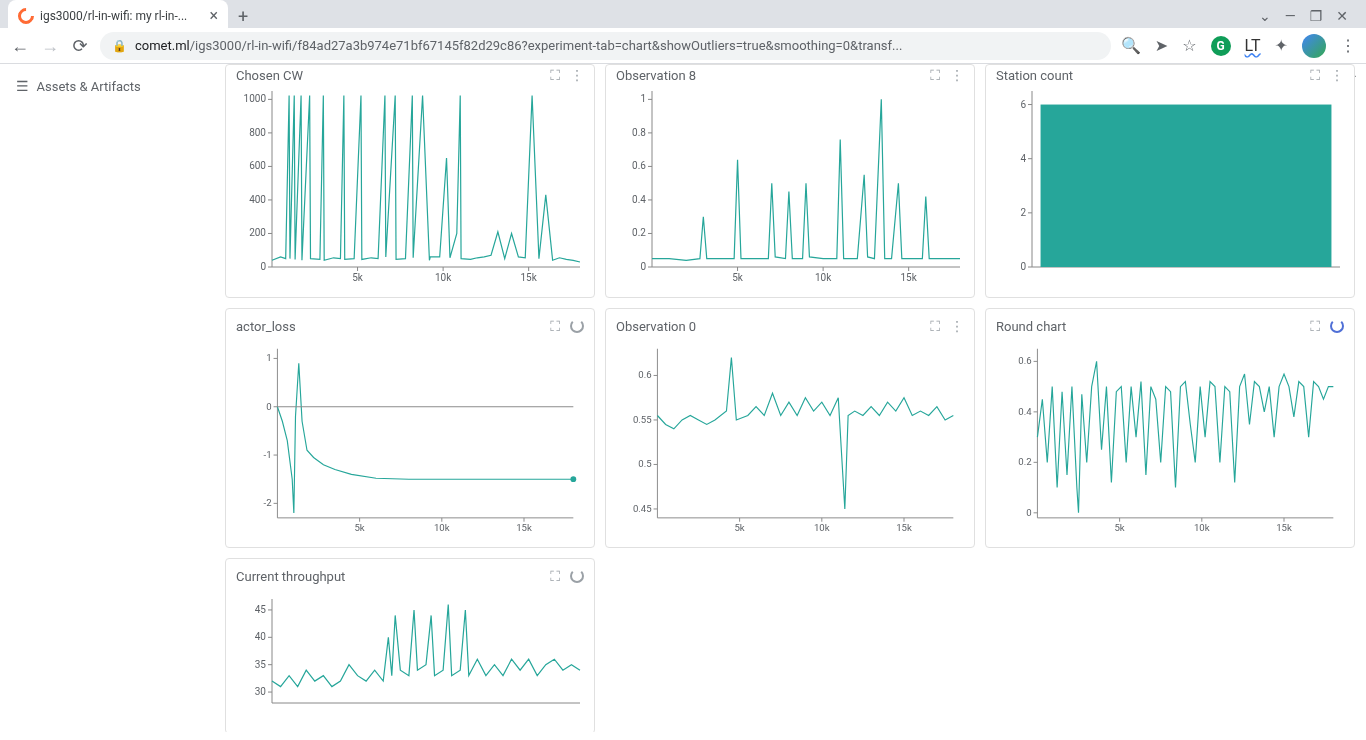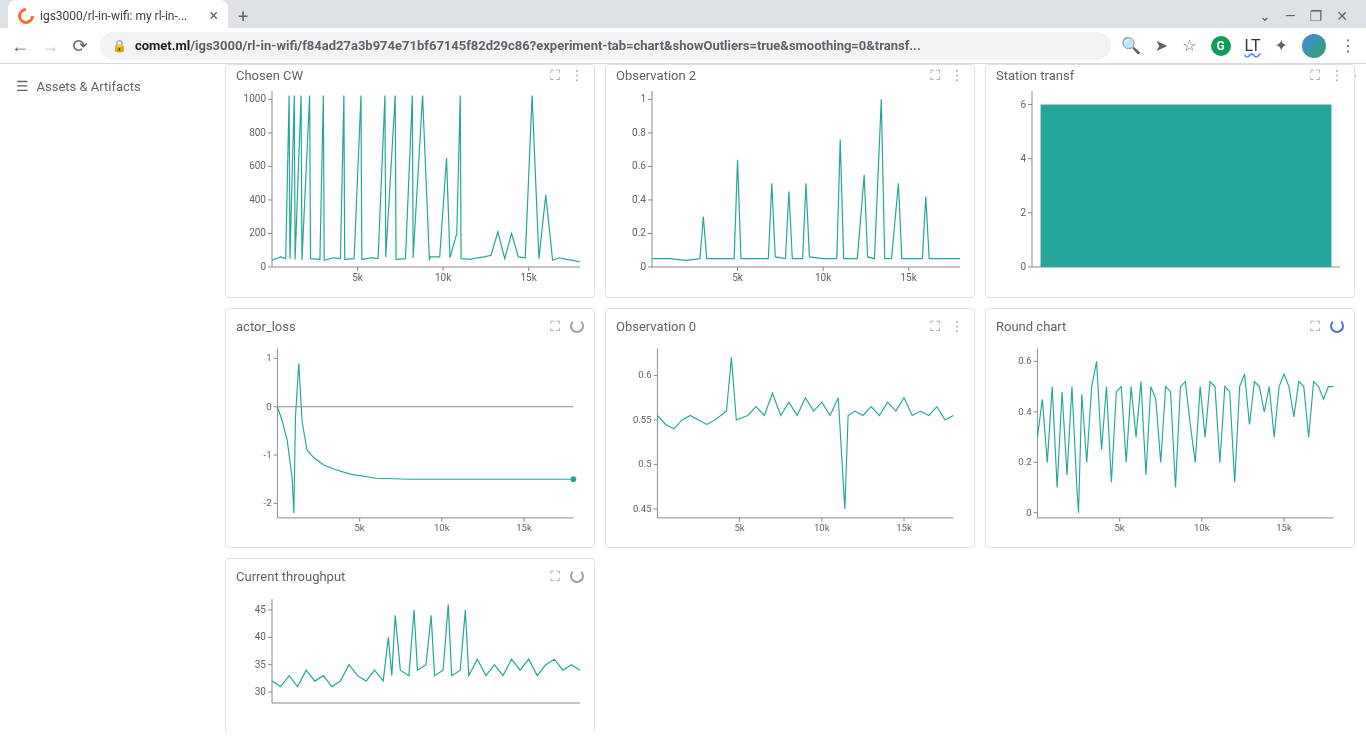--- a/index.html
+++ b/index.html
@@ -14,21 +14,21 @@
 .tab-close { color: #5f6368; cursor: pointer; font-size: 16px; line-height: 1; }
 .new-tab { color: #5f6368; font-size: 18px; padding: 4px 10px; cursor: pointer; }
 .window-controls { margin-left: auto; display: flex; gap: 14px; padding-right: 10px; color: #5f6368; }
 .window-controls span { cursor: pointer; font-size: 14px; }
 
 .toolbar { display: flex; align-items: center; background: #fff; height: 36px; padding: 0 10px; gap: 10px; border-bottom: 1px solid #dadce0; }
 .nav-btn { color: #5f6368; font-size: 18px; cursor: pointer; width: 20px; text-align: center; }
 .nav-btn.disabled { color: #bdc1c6; }
 .url-bar { flex: 1; display: flex; align-items: center; background: #f1f3f4; border-radius: 14px; height: 28px; padding: 0 12px; font-size: 13px; color: #202124; gap: 8px; }
 .url-bar .lock { color: #5f6368; font-size: 12px; }
-.url-text { flex: 1; white-space: nowrap; overflow: hidden; text-overflow: ellipsis; font-weight: bold; }
+.url-text { flex: 1; white-space: nowrap; overflow: hidden; text-overflow: ellipsis; }
 .url-text .host { color: #202124; }
 .url-text .path { color: #5f6368; }
 .tb-icons { display: flex; gap: 14px; align-items: center; color: #5f6368; font-size: 16px; }
 .tb-icons span { cursor: pointer; }
 .avatar { width: 24px; height: 24px; border-radius: 50%; background: linear-gradient(135deg,#4285f4,#34a853); }
 .ext-g { background:#0f9d58; color:#fff; border-radius:50%; width:20px; height:20px; display:inline-flex; align-items:center; justify-content:center; font-weight:bold; font-size:12px; }
 
 
 .main { display: flex; height: calc(740px - 72px); }
 .sidebar { width: 225px; padding: 14px 16px; }
@@ -161,21 +161,21 @@
               <g class="axis">
                 <line x1="38" x2="38" y1="6" y2="182"></line>
                 <line x1="38" x2="346" y1="182" y2="182"></line>
               </g>
               <path class="series" d="M38 175.2952380952381L46.55555555555556 171.94285714285715L51.68888888888889 173.61904761904762L55.111111111111114 10.525714285714287L55.96666666666667 173.61904761904762L60.24444444444444 10.525714285714287L61.099999999999994 174.45714285714286L67.08888888888889 10.525714285714287L67.94444444444444 175.2952380952381L75.64444444444445 10.525714285714287L76.5 173.61904761904762L85.91111111111111 174.45714285714286L89.33333333333333 10.525714285714287L90.1888888888889 175.2952380952381L99.6 172.78095238095239L106.44444444444444 173.61904761904762L109.86666666666667 10.525714285714287L110.72222222222221 174.45714285714286L120.13333333333333 173.61904761904762L126.97777777777777 10.525714285714287L127.83333333333334 174.45714285714286L137.24444444444447 172.78095238095239L144.0888888888889 173.61904761904762L150.93333333333334 10.525714285714287L151.7888888888889 171.94285714285715L161.2 10.525714285714287L162.05555555555554 174.45714285714286L171.46666666666667 173.61904761904762L178.3111111111111 10.525714285714287L179.16666666666666 172.78095238095239L188.57777777777778 10.525714285714287L195.42222222222222 175.2952380952381L196.27777777777777 171.94285714285715L205.68888888888887 171.94285714285715L212.53333333333333 73.04761904761904L215.95555555555555 172.78095238095239L222.79999999999998 148.47619047619048L226.22222222222223 10.525714285714287L227.07777777777778 173.61904761904762L236.4888888888889 174.45714285714286L243.33333333333331 172.78095238095239L250.17777777777778 171.94285714285715L257.02222222222224 170.26666666666668L263.8666666666667 146.8L270.7111111111111 173.61904761904762L277.55555555555554 148.47619047619048L284.4 171.94285714285715L291.2444444444444 172.78095238095239L298.0888888888889 10.525714285714287L304.93333333333334 173.61904761904762L311.77777777777777 109.92380952380952L318.6222222222222 175.2952380952381L325.4666666666667 172.78095238095239L332.31111111111113 174.45714285714286L339.15555555555557 175.2952380952381L346 176.97142857142856"></path>
             </svg></div>
       </div>
 
       <div class="panel half-top">
         <div class="panel-header">
-          <span class="panel-title">Observation 2</span>
+          <span class="panel-title">Observation 8</span>
           <div class="panel-actions">
             <span>⛶</span>
             <span>⋮</span>
           </div>
         </div>
         <div class="chart-area"><svg viewBox="0 0 352 204">
               <g class="axis">
                 <line x1="34" x2="38" y1="182" y2="182"></line>
                 <text x="32" y="185" text-anchor="end">0</text>
               </g>
@@ -214,21 +214,21 @@
               <g class="axis">
                 <line x1="38" x2="38" y1="6" y2="182"></line>
                 <line x1="38" x2="346" y1="182" y2="182"></line>
               </g>
               <path class="series" d="M38 173.61904761904762L55.111111111111114 173.61904761904762L72.22222222222223 175.2952380952381L85.91111111111111 173.61904761904762L89.33333333333333 131.71428571428572L92.75555555555556 173.61904761904762L106.44444444444444 173.61904761904762L120.13333333333333 173.61904761904762L123.55555555555556 74.72380952380954L126.97777777777777 173.61904761904762L140.66666666666666 173.61904761904762L154.35555555555555 173.61904761904762L157.77777777777777 98.19047619047619L161.2 171.94285714285715L171.46666666666667 173.61904761904762L174.88888888888889 106.57142857142857L178.3111111111111 173.61904761904762L188.57777777777778 173.61904761904762L192 98.19047619047619L195.42222222222222 171.94285714285715L209.11111111111111 173.61904761904762L222.79999999999998 173.61904761904762L226.22222222222223 54.60952380952381L229.64444444444445 173.61904761904762L243.33333333333331 173.61904761904762L250.17777777777778 89.80952380952381L253.6 171.94285714285715L260.44444444444446 173.61904761904762L267.2888888888889 14.38095238095238L270.7111111111111 173.61904761904762L277.55555555555554 173.61904761904762L284.4 98.19047619047619L287.8222222222222 173.61904761904762L294.6666666666667 173.61904761904762L308.35555555555555 173.61904761904762L311.77777777777777 111.60000000000001L315.2 173.61904761904762L328.88888888888886 173.61904761904762L346 173.61904761904762"></path>
             </svg></div>
       </div>
 
       <div class="panel half-top">
         <div class="panel-header">
-          <span class="panel-title">Station transf</span>
+          <span class="panel-title">Station count</span>
           <div class="panel-actions">
             <span>⛶</span>
             <span>⋮</span>
           </div>
         </div>
         <div class="chart-area"><svg viewBox="0 0 352 204">
               <g class="axis">
                 <line x1="34" x2="38" y1="182" y2="182"></line>
                 <text x="32" y="185" text-anchor="end">0</text>
               </g>

